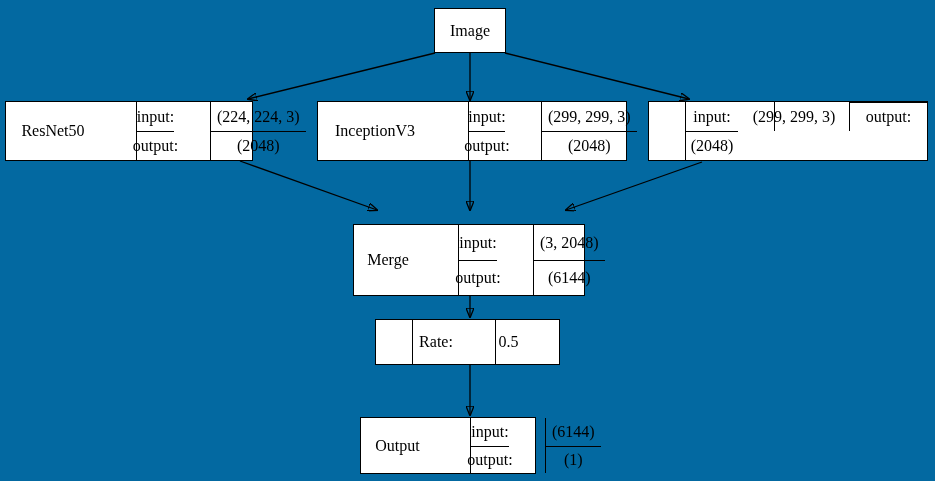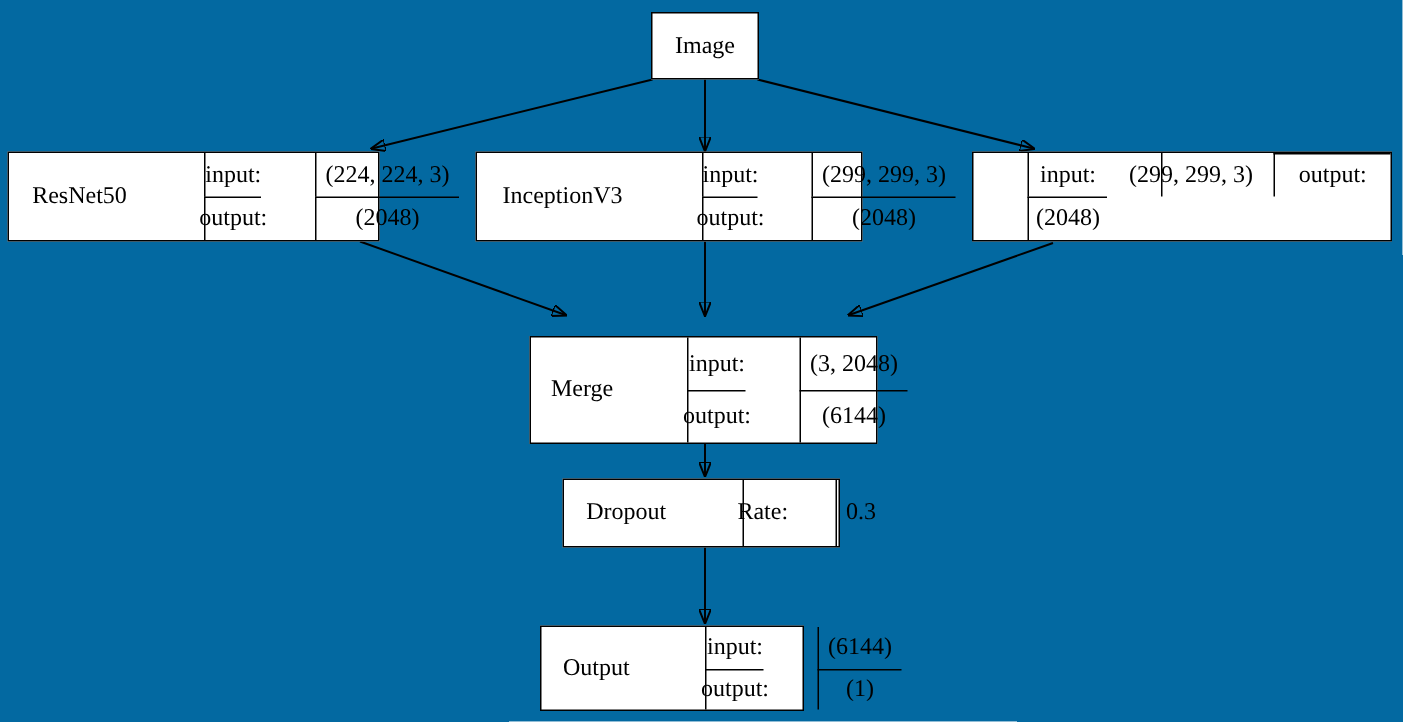--- a/index.html
+++ b/index.html
@@ -53,21 +53,21 @@
   </div>
 
   <div class="node tbl rows2" style="left:5px; top:101px; width:248px; height:60px; grid-template-columns:94px 74px 1fr;">
     <div class="cell name">ResNet50</div>
     <div class="cell bl">input:</div>
     <div class="cell bl">(224, 224, 3)</div>
     <div class="cell bl bt">output:</div>
     <div class="cell bl bt">(2048)</div>
   </div>
 
-  <div class="node tbl rows2" style="left:317px; top:101px; width:258px; height:60px; grid-template-columns:114px 73px 1fr;text-align:right;">
+  <div class="node tbl rows2" style="left:317px; top:101px; width:310px; height:60px; grid-template-columns:114px 73px 1fr;text-align:right;">
     <div class="cell name">InceptionV3</div>
     <div class="cell bl">input:</div>
     <div class="cell bl">(299, 299, 3)</div>
     <div class="cell bl bt">output:</div>
     <div class="cell bl bt">(2048)</div>
   </div>
 
   <div class="node tbl rows2" style="left:648px; top:101px; width:280px; height:60px; grid-template-columns:89px 75px 1fr;">
     <div class="cell bl">input:</div>
     <div class="cell bl">(299, 299, 3)</div>
@@ -77,23 +77,22 @@
 
   <div class="node tbl rows2" style="left:353px; top:224px; width:232px; height:72px; grid-template-columns:68px 75px 1fr;">
     <div class="cell name">Merge</div>
     <div class="cell bl">input:</div>
     <div class="cell bl">(3, 2048)</div>
     <div class="cell bl bt">output:</div>
     <div class="cell bl bt">(6144)</div>
   </div>
 
   <div class="node tbl rows1" style="left:375px; top:319px; width:185px; height:46px; grid-template-columns:83px 62px 1fr;">
-    <div class="cell name1">Dropout</div>
     <div class="cell bl">Rate:</div>
-    <div class="cell bl">0.3</div>
+    <div class="cell bl">0.5</div>
   </div>
 
   <div class="node tbl rows2" style="left:360px; top:417px; width:176px; height:57px; grid-template-columns:73px 75px 1fr;">
     <div class="cell name">Output</div>
     <div class="cell bl">input:</div>
     <div class="cell bl">(6144)</div>
     <div class="cell bl bt">output:</div>
     <div class="cell bl bt">(1)</div>
   </div>
 

